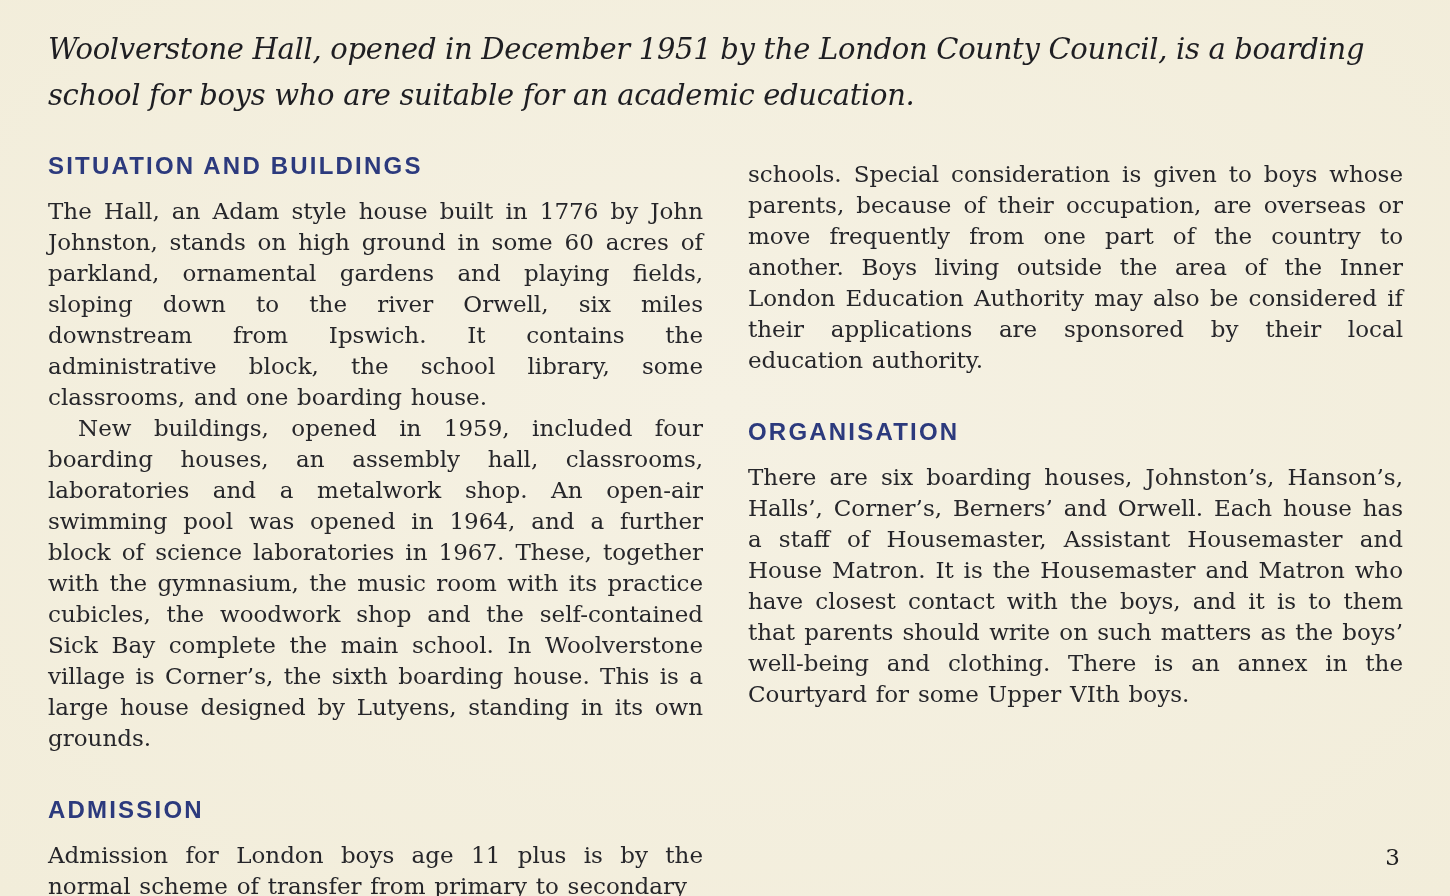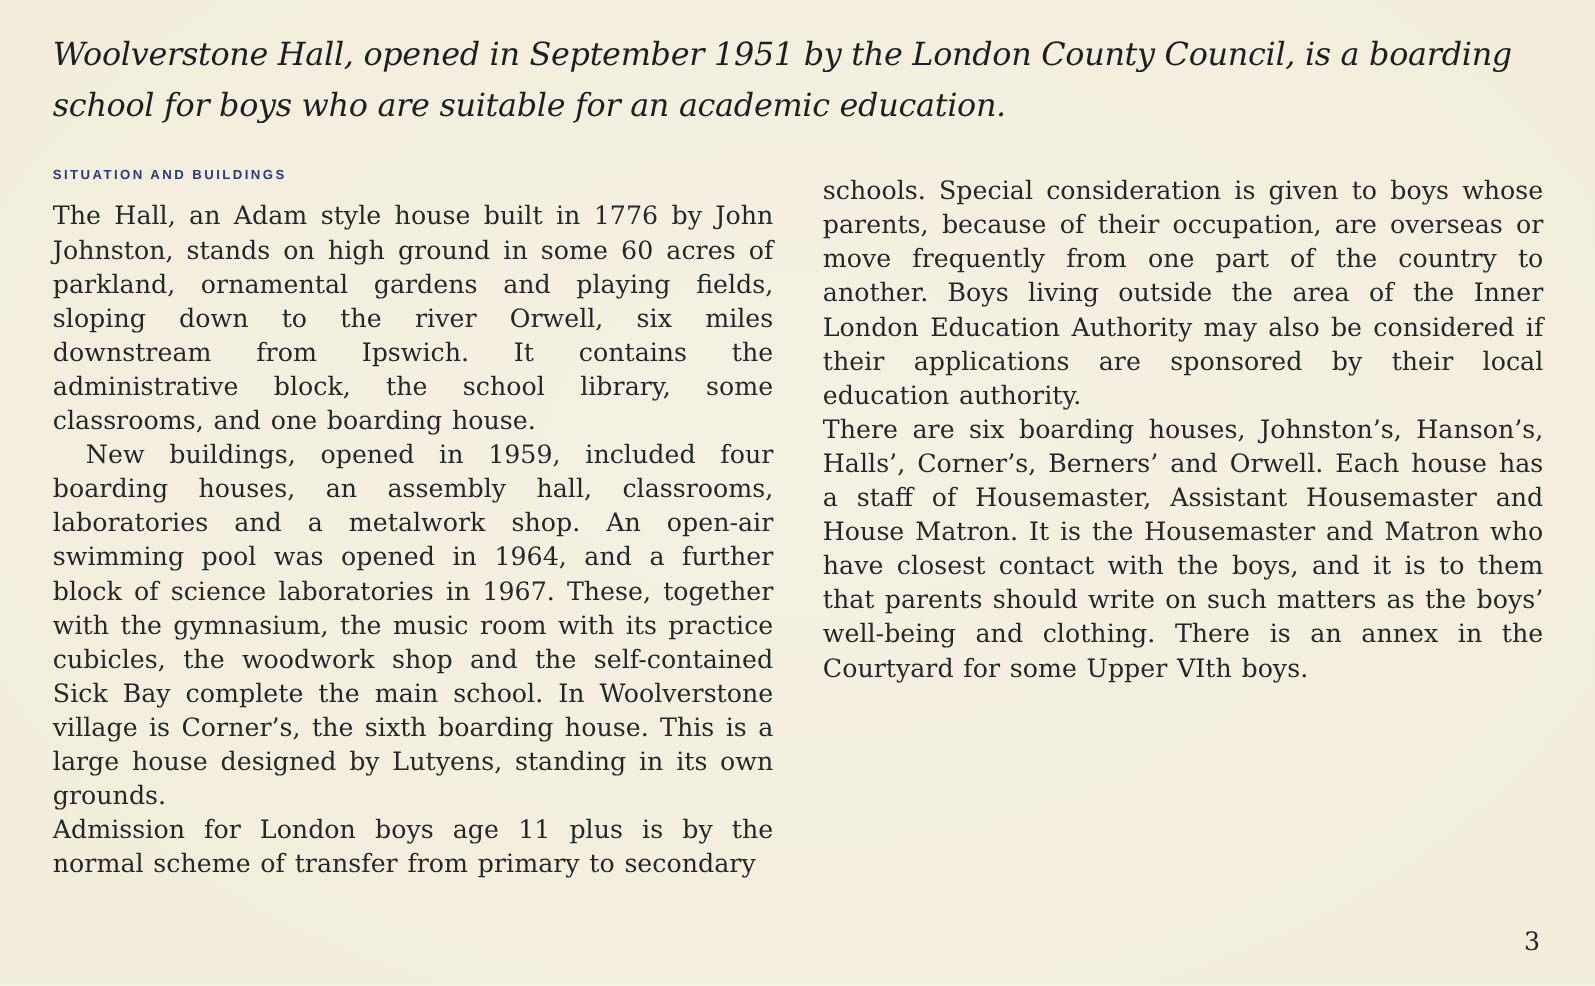--- a/index.html
+++ b/index.html
@@ -42,21 +42,21 @@
   .col {
     width: 655px;
     flex: 0 0 655px;
   }
   .col.right {
     padding-top: 7px;
   }
   h2.section-heading {
     font-family: "Liberation Sans", sans-serif;
     font-weight: bold;
-    font-size: 12px;
+    font-size: 24px;
     letter-spacing: 2.2px;
     color: var(--heading-color);
     margin-bottom: 16px;
   }
   h2.section-heading.mt {
     margin-top: 42px;
   }
   p.body {
     font-size: 23px;
     line-height: 31px;
@@ -74,35 +74,37 @@
     font-size: 23px;
     color: #222;
     font-family: "DejaVu Serif", serif;
   }
 </style>
 </head>
 <body>
 
 <div class="page">
 
-  <p class="intro">Woolverstone Hall, opened in September 1951 by the London County Council, is a boarding school for boys who are suitable for an academic education.</p>
+  <p class="intro">Woolverstone Hall, opened in December 1951 by the London County Council, is a boarding school for boys who are suitable for an academic education.</p>
 
   <div class="columns">
 
     <div class="col left">
       <h2 class="section-heading">SITUATION AND BUILDINGS</h2>
       <p class="body">The Hall, an Adam style house built in 1776 by John Johnston, stands on high ground in some 60 acres of parkland, ornamental gardens and playing fields, sloping down to the river Orwell, six miles downstream from Ipswich. It contains the administrative block, the school library, some classrooms, and one boarding house.</p>
       <p class="body indent">New buildings, opened in 1959, included four boarding houses, an assembly hall, classrooms, laboratories and a metalwork shop. An open-air swimming pool was opened in 1964, and a further block of science laboratories in 1967. These, together with the gymnasium, the music room with its practice cubicles, the woodwork shop and the self-contained Sick Bay complete the main school. In Woolverstone village is Corner’s, the sixth boarding house. This is a large house designed by Lutyens, standing in its own grounds.</p>
 
+      <h2 class="section-heading mt">ADMISSION</h2>
       <p class="body">Admission for London boys age 11 plus is by the normal scheme of transfer from primary to secondary</p>
     </div>
 
     <div class="col right">
       <p class="body">schools. Special consideration is given to boys whose parents, because of their occupation, are overseas or move frequently from one part of the country to another. Boys living outside the area of the Inner London Education Authority may also be considered if their applications are sponsored by their local education authority.</p>
 
+      <h2 class="section-heading mt">ORGANISATION</h2>
       <p class="body">There are six boarding houses, Johnston’s, Hanson’s, Halls’, Corner’s, Berners’ and Orwell. Each house has a staff of Housemaster, Assistant Housemaster and House Matron. It is the Housemaster and Matron who have closest contact with the boys, and it is to them that parents should write on such matters as the boys’ well-being and clothing. There is an annex in the Courtyard for some Upper VIth boys.</p>
     </div>
 
   </div>
 
   <div class="page-number">3</div>
 
 </div>
 
 </body></html>

